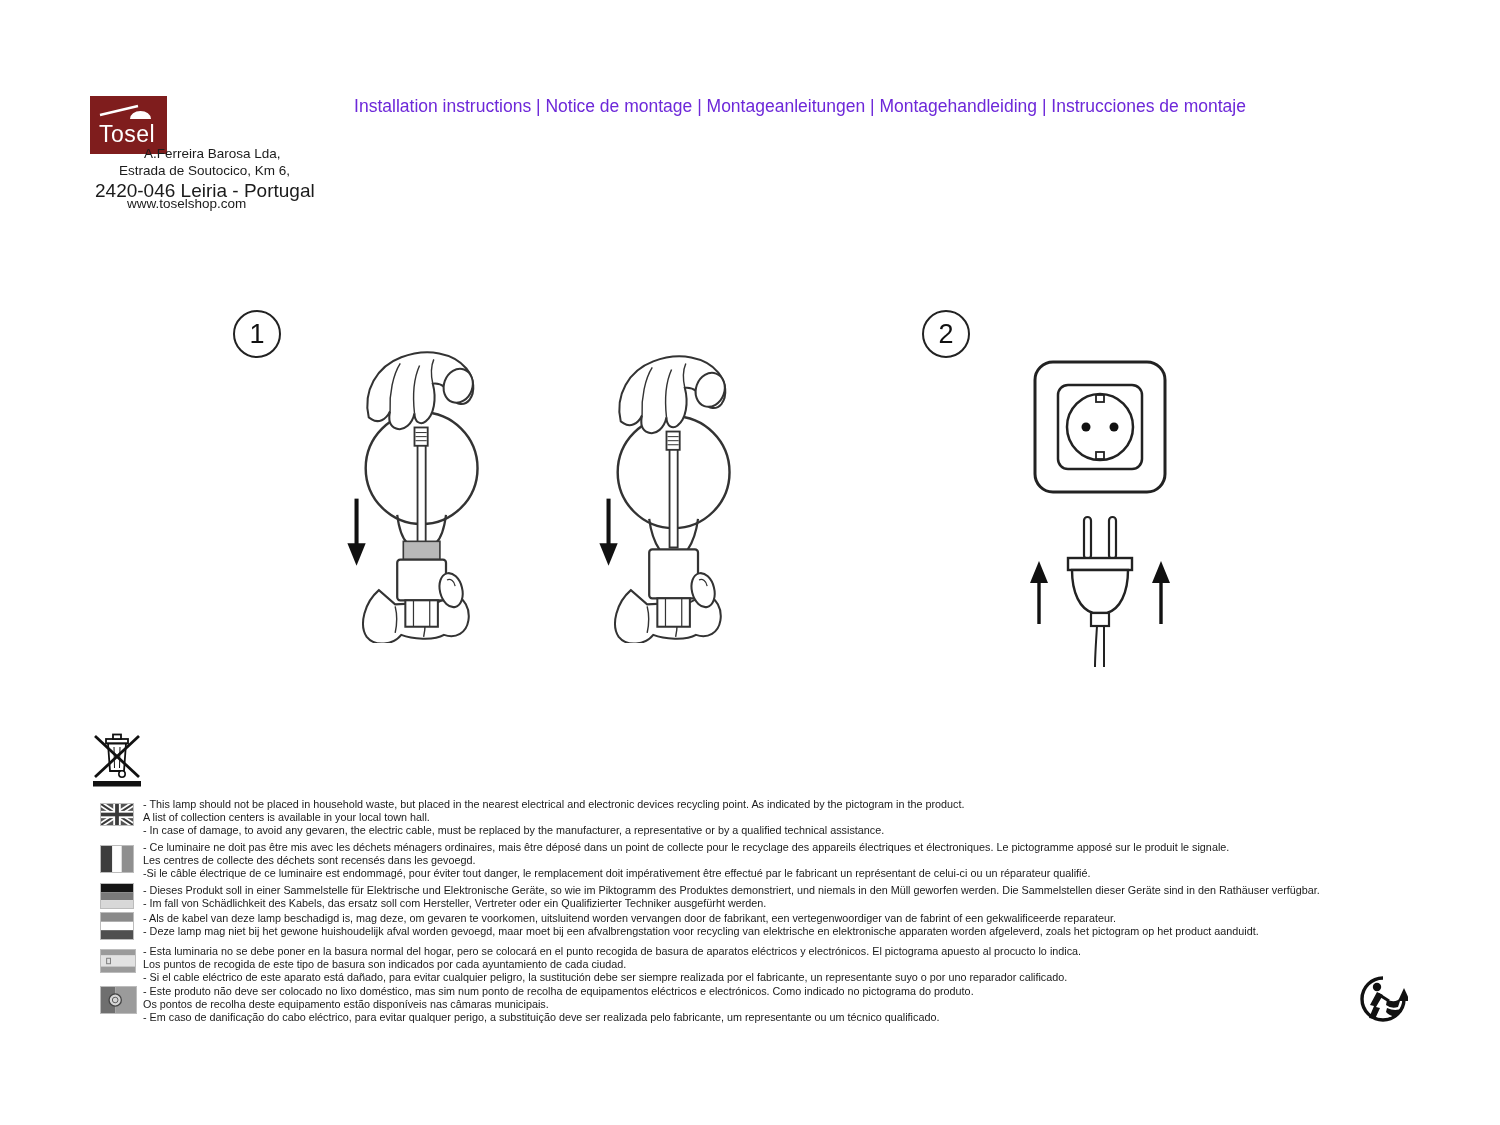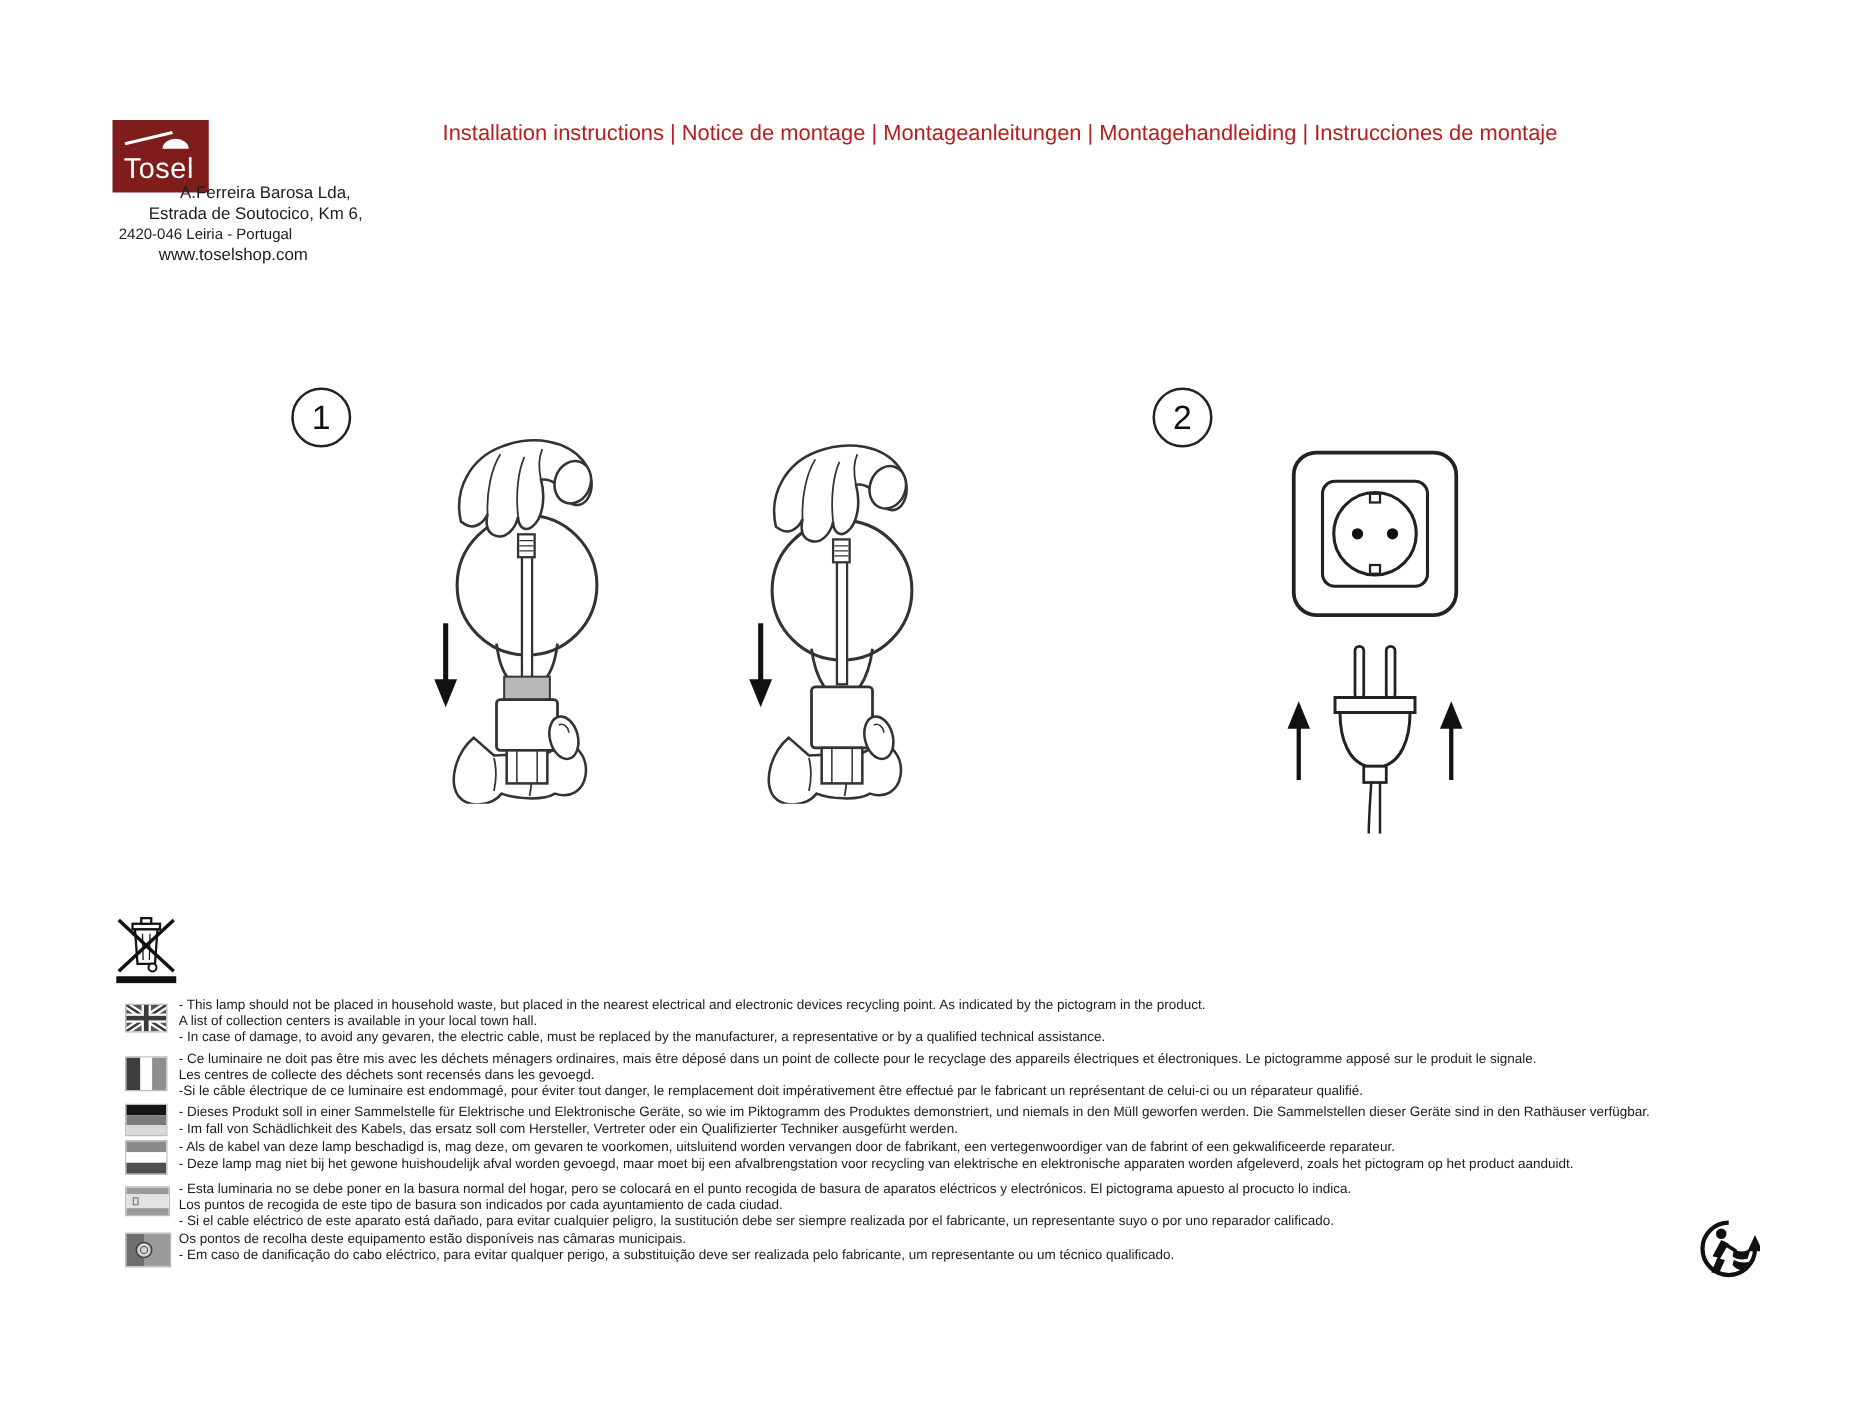--- a/index.html
+++ b/index.html
@@ -6,24 +6,24 @@
   .page{
     position:relative;width:1500px;height:1125px;background:#ffffff;
     font-family:"Liberation Sans", sans-serif;color:#1b1b1b;overflow:hidden;
     margin:0 auto;
   }
   .abs{position:absolute;}
   
   .logo{left:90px;top:96px;width:77px;height:58px;background:#7f1d1d;}
   .logo-text{position:absolute;left:9px;bottom:6px;color:#fff;font-size:23px;letter-spacing:.5px;}
   .logo-lamp{position:absolute;left:8px;top:5px;}
-  .doc-title{left:250px;top:96px;width:1100px;text-align:center;font-size:17.5px;color:#b91c1c;}
+  .doc-title{left:250px;top:96px;width:1100px;text-align:center;font-size:17.5px;color:#6d28d9;}
   .company{left:144px;top:146px;font-size:13.5px;}
   .addr1{left:95px;top:163px;font-size:13.5px;margin-left:24px;}
-  .addr2{left:95px;top:180px;font-size:12px;}
+  .addr2{left:95px;top:180px;font-size:19px;}
   .web{left:95px;top:196px;font-size:13.5px;margin-left:32px;}
   
   .badge{width:44px;height:44px;border:2.5px solid #222;border-radius:50%;
     display:flex;align-items:center;justify-content:center;font-size:27px;color:#111;}
   .badge1{left:233px;top:310px;}
   .badge2{left:922px;top:310px;}
   
   .illusA{left:336px;top:338px;}
   .illusB{left:588px;top:338px;}
   .socketIll{left:1005px;top:352px;}
@@ -207,20 +207,21 @@
     <div>- Si el cable eléctrico de este aparato está dañado, para evitar cualquier peligro, la sustitución debe ser siempre realizada por el fabricante, un representante suyo o por uno reparador calificado.</div>
   </div>
 
   <svg class="abs flag" style="top:986px;height:28px;width:37px;" viewBox="0 0 37 28" preserveAspectRatio="none">
     <rect width="15" height="28" fill="#6f6f6f"></rect>
       <rect x="15" width="22" height="28" fill="#9b9b9b"></rect>
     <circle cx="15" cy="14" r="6.5" fill="#d5d5d5" stroke="#444" stroke-width="1.4"></circle>
     <circle cx="15" cy="14" r="3" fill="none" stroke="#555" stroke-width="1"></circle>
   </svg>
   <div class="abs notice" style="top:985px;">
+    <div>- Este produto não deve ser colocado no lixo doméstico, mas sim num ponto de recolha de equipamentos eléctricos e electrónicos. Como indicado no pictograma do produto.</div>
     <div>Os pontos de recolha deste equipamento estão disponíveis nas câmaras municipais.</div>
     <div>- Em caso de danificação do cabo eléctrico, para evitar qualquer perigo, a substituição deve ser realizada pelo fabricante, um representante ou um técnico qualificado.</div>
   </div>
 
   <svg class="abs triman" width="50" height="50" viewBox="0 0 50 50">
     <path d="M25,4 A21,21 0 1 0 46,25" fill="none" stroke="#111" stroke-width="3.4"></path>
     <polygon points="40,27 52,27 46,14" fill="#111"></polygon>
     <circle cx="19" cy="13" r="4.2" fill="#111"></circle>
     <path d="M19,18 L12,31 L16,32 L11,44 L17,45 L22,34 L18,33 L25,21 Z" fill="#111"></path>
     <path d="M20,20 L31,27" stroke="#111" stroke-width="3" fill="none"></path>

